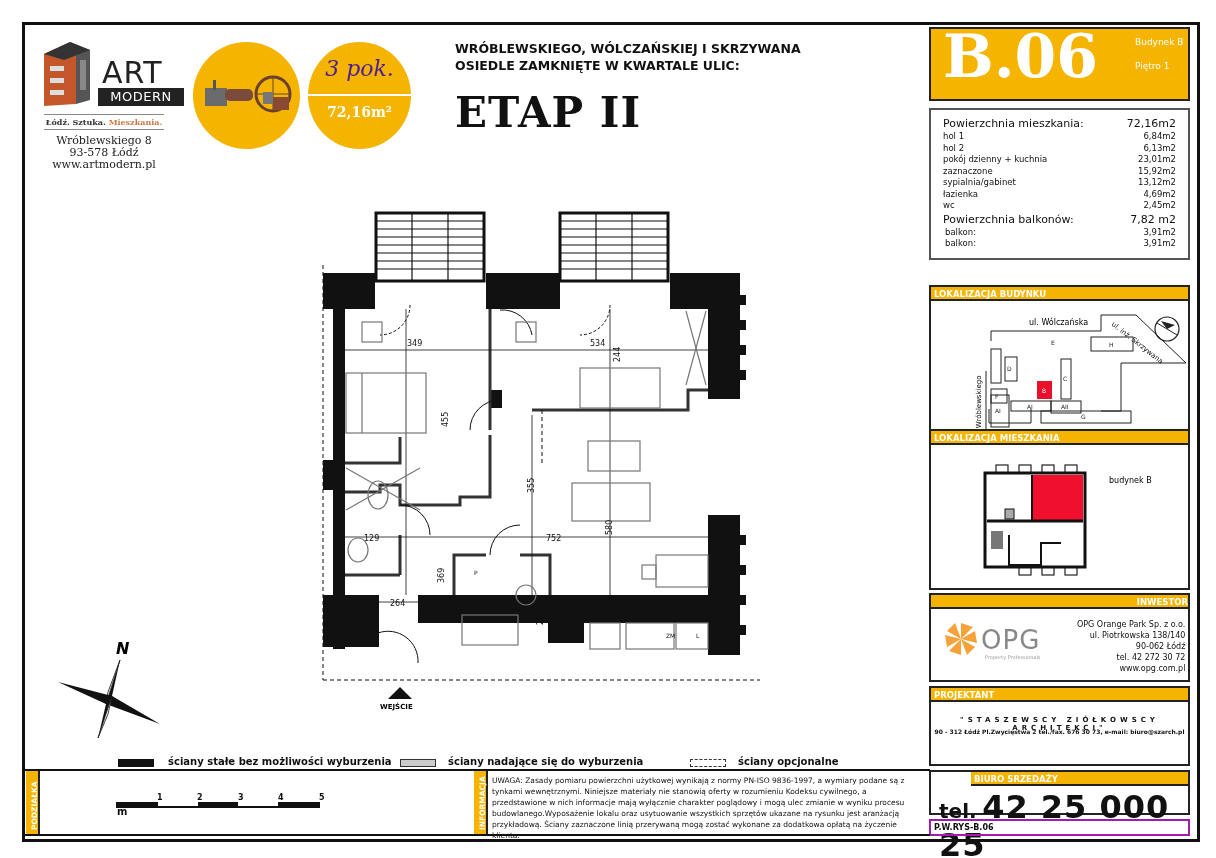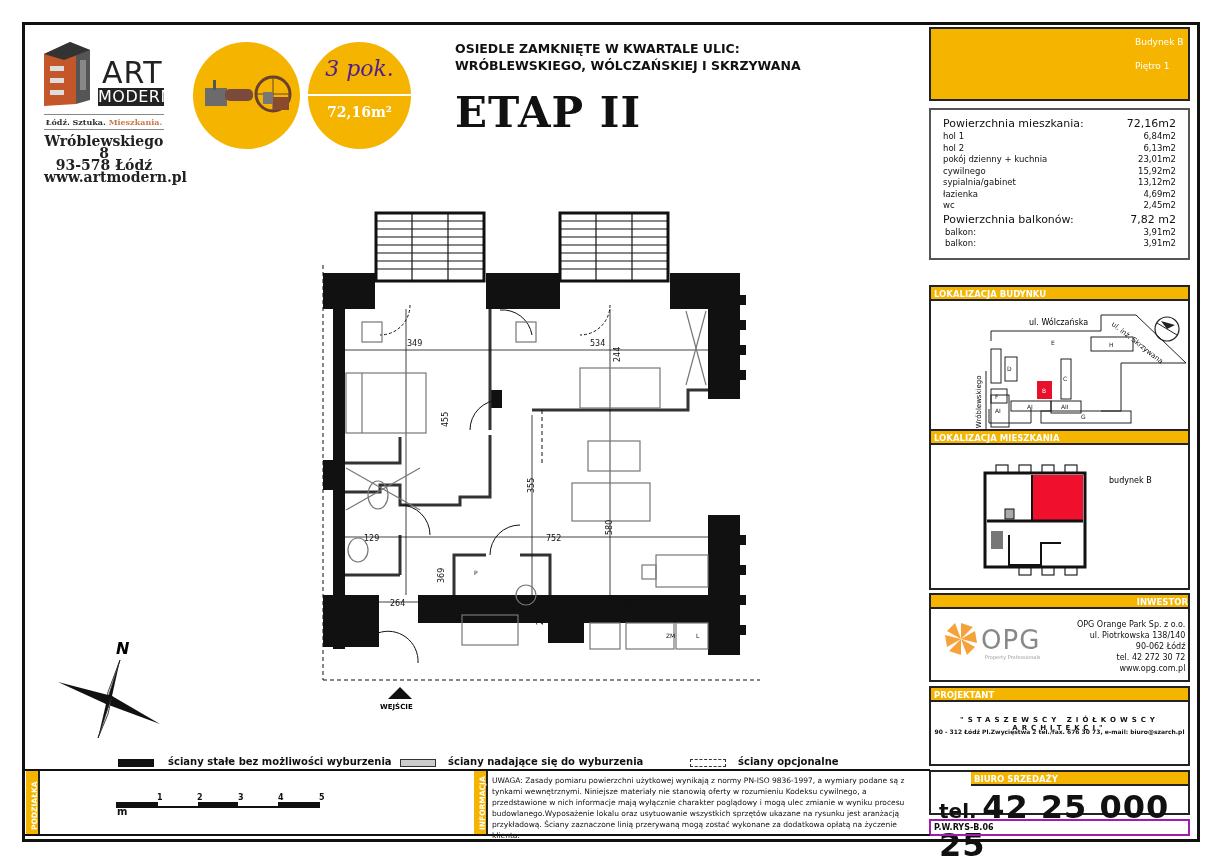--- a/index.html
+++ b/index.html
@@ -4,24 +4,24 @@
 <style>
   * { box-sizing: border-box; margin: 0; padding: 0; }
   html, body { width: 1216px; height: 858px; background: #fff; overflow: hidden; }
   body { position: relative; font-family: "DejaVu Sans", sans-serif; color: #111; }
   .frame { position: absolute; left: 22px; top: 22px; width: 1178px; height: 820px; border: 3px solid #111; }
   .abs { position: absolute; }
 
   
   .logo-building { position: absolute; left: 40px; top: 40px; width: 60px; height: 70px; }
   .logo-art { position: absolute; left: 102px; top: 55px; font-family: "DejaVu Sans", sans-serif; font-size: 30px; font-weight: normal; color: #222; letter-spacing: 1px; }
-  .logo-modern { position: absolute; left: 98px; top: 88px; width: 66px; height: 18px; background: #222; color: #fff; font-size: 16px; text-align: center; line-height: 18px; letter-spacing: 0.5px; }
+  .logo-modern { position: absolute; left: 98px; top: 88px; width: 86px; height: 18px; background: #222; color: #fff; font-size: 13px; text-align: center; line-height: 18px; letter-spacing: 0.5px; }
   .logo-tagline { position: absolute; left: 44px; top: 114px; width: 120px; border-top: 1px solid #888; border-bottom: 1px solid #888; font-family: "DejaVu Serif", serif; font-size: 8px; font-weight: bold; text-align: center; padding: 2px 0; color: #333; }
   .logo-tagline .accent { color: #c77b4a; }
-  .logo-addr { position: absolute; left: 44px; top: 135px; width: 120px; font-family: "DejaVu Serif", serif; font-weight: bold; font-size: 14px; line-height: 12px; text-align: center; color: #222; }
+  .logo-addr { position: absolute; left: 44px; top: 135px; width: 120px; font-family: "DejaVu Serif", serif; font-weight: normal; font-size: 11px; line-height: 12px; text-align: center; color: #222; }
 
   .circle { position: absolute; border-radius: 50%; background: #f5b400; }
   .circle-engine { left: 193px; top: 42px; width: 107px; height: 107px; }
   .circle-rooms { left: 308px; top: 42px; width: 103px; height: 107px; overflow: hidden; }
   .circle-rooms .rooms { position: absolute; top: 14px; width: 100%; text-align: center; color: #4c1d95; font-family: "DejaVu Serif", serif; font-size: 22px; font-style: italic; }
   .circle-rooms .divider { position: absolute; top: 52px; left: 0; width: 100%; height: 2px; background: #fff; }
   .circle-rooms .area { position: absolute; top: 62px; width: 100%; text-align: center; color: #fff; font-family: "DejaVu Serif", serif; font-size: 14px; font-weight: bold; }
 
   .hdr-sub { position: absolute; left: 455px; top: 40px; font-family: "DejaVu Sans", sans-serif; font-weight: bold; font-size: 12.5px; line-height: 17px; color: #111; }
   .hdr-etap { position: absolute; left: 455px; top: 88px; font-family: "DejaVu Serif", serif; font-weight: bold; font-size: 42px; color: #111; letter-spacing: 1px; }
@@ -102,26 +102,27 @@
     <rect x="70" y="50" width="10" height="12" fill="#777"></rect>
   </svg>
 </div>
 <div class="circle circle-rooms">
   <div class="rooms">3 pok.</div>
   <div class="divider"></div>
   <div class="area">72,16m²</div>
 </div>
 
 <div class="hdr-sub">
+  <div>WRÓBLEWSKIEGO, WÓLCZAŃSKIEJ I SKRZYWANA</div>
   <div>OSIEDLE ZAMKNIĘTE W KWARTALE ULIC:</div>
-  <div>WRÓBLEWSKIEGO, WÓLCZAŃSKIEJ I SKRZYWANA</div>
 </div>
 <div class="hdr-etap">ETAP II</div>
 
 <div class="apt-box">
+  <div class="code">B.06</div>
   <div class="bld">Budynek B</div>
   <div class="floor">Piętro 1</div>
 </div>
 
 <div class="areas-box">
   <div class="areas-row big">
       <span>Powierzchnia mieszkania:</span>
       <span>72,16m2</span>
     </div>
   <div class="areas-row">
@@ -130,21 +131,21 @@
     </div>
   <div class="areas-row">
       <span>hol 2</span>
       <span>6,13m2</span>
     </div>
   <div class="areas-row">
       <span>pokój dzienny + kuchnia</span>
       <span>23,01m2</span>
     </div>
   <div class="areas-row">
-      <span>cywilnego</span>
+      <span>zaznaczone</span>
       <span>15,92m2</span>
     </div>
   <div class="areas-row">
       <span>sypialnia/gabinet</span>
       <span>13,12m2</span>
     </div>
   <div class="areas-row">
       <span>łazienka</span>
       <span>4,69m2</span>
     </div>

